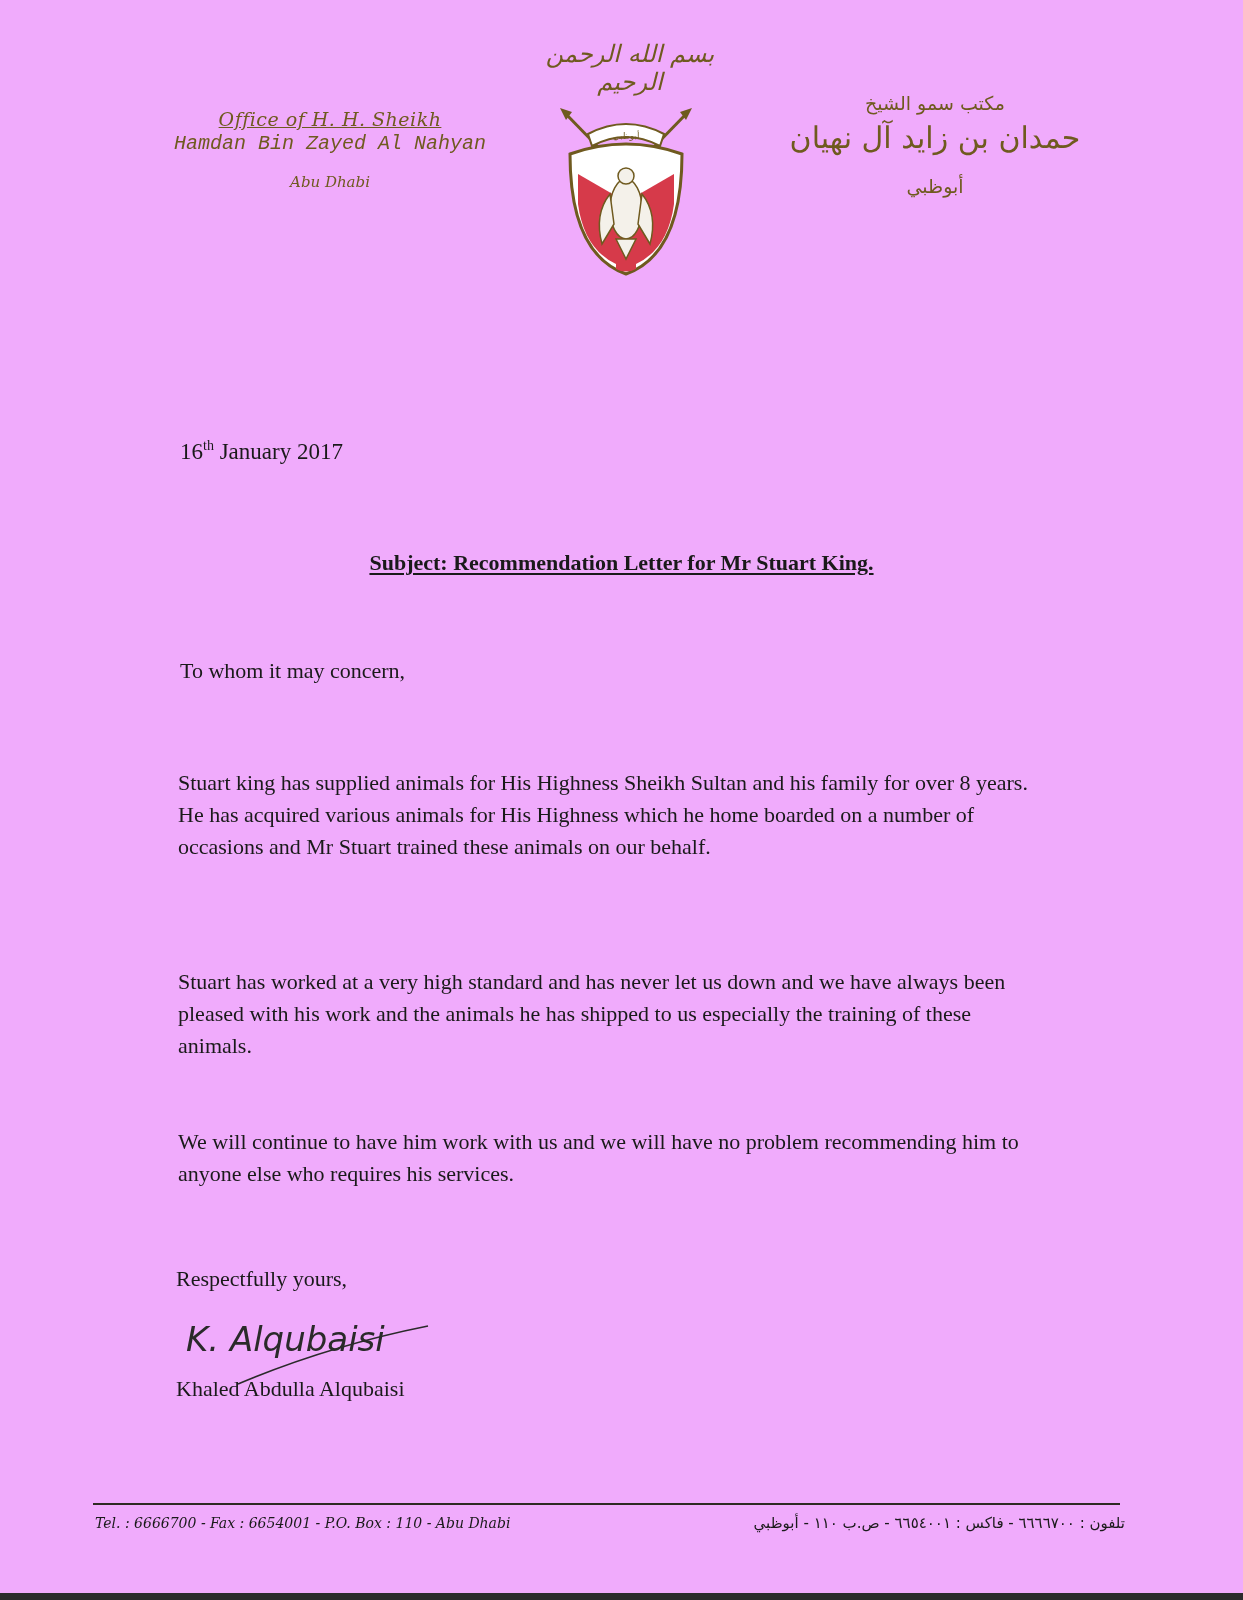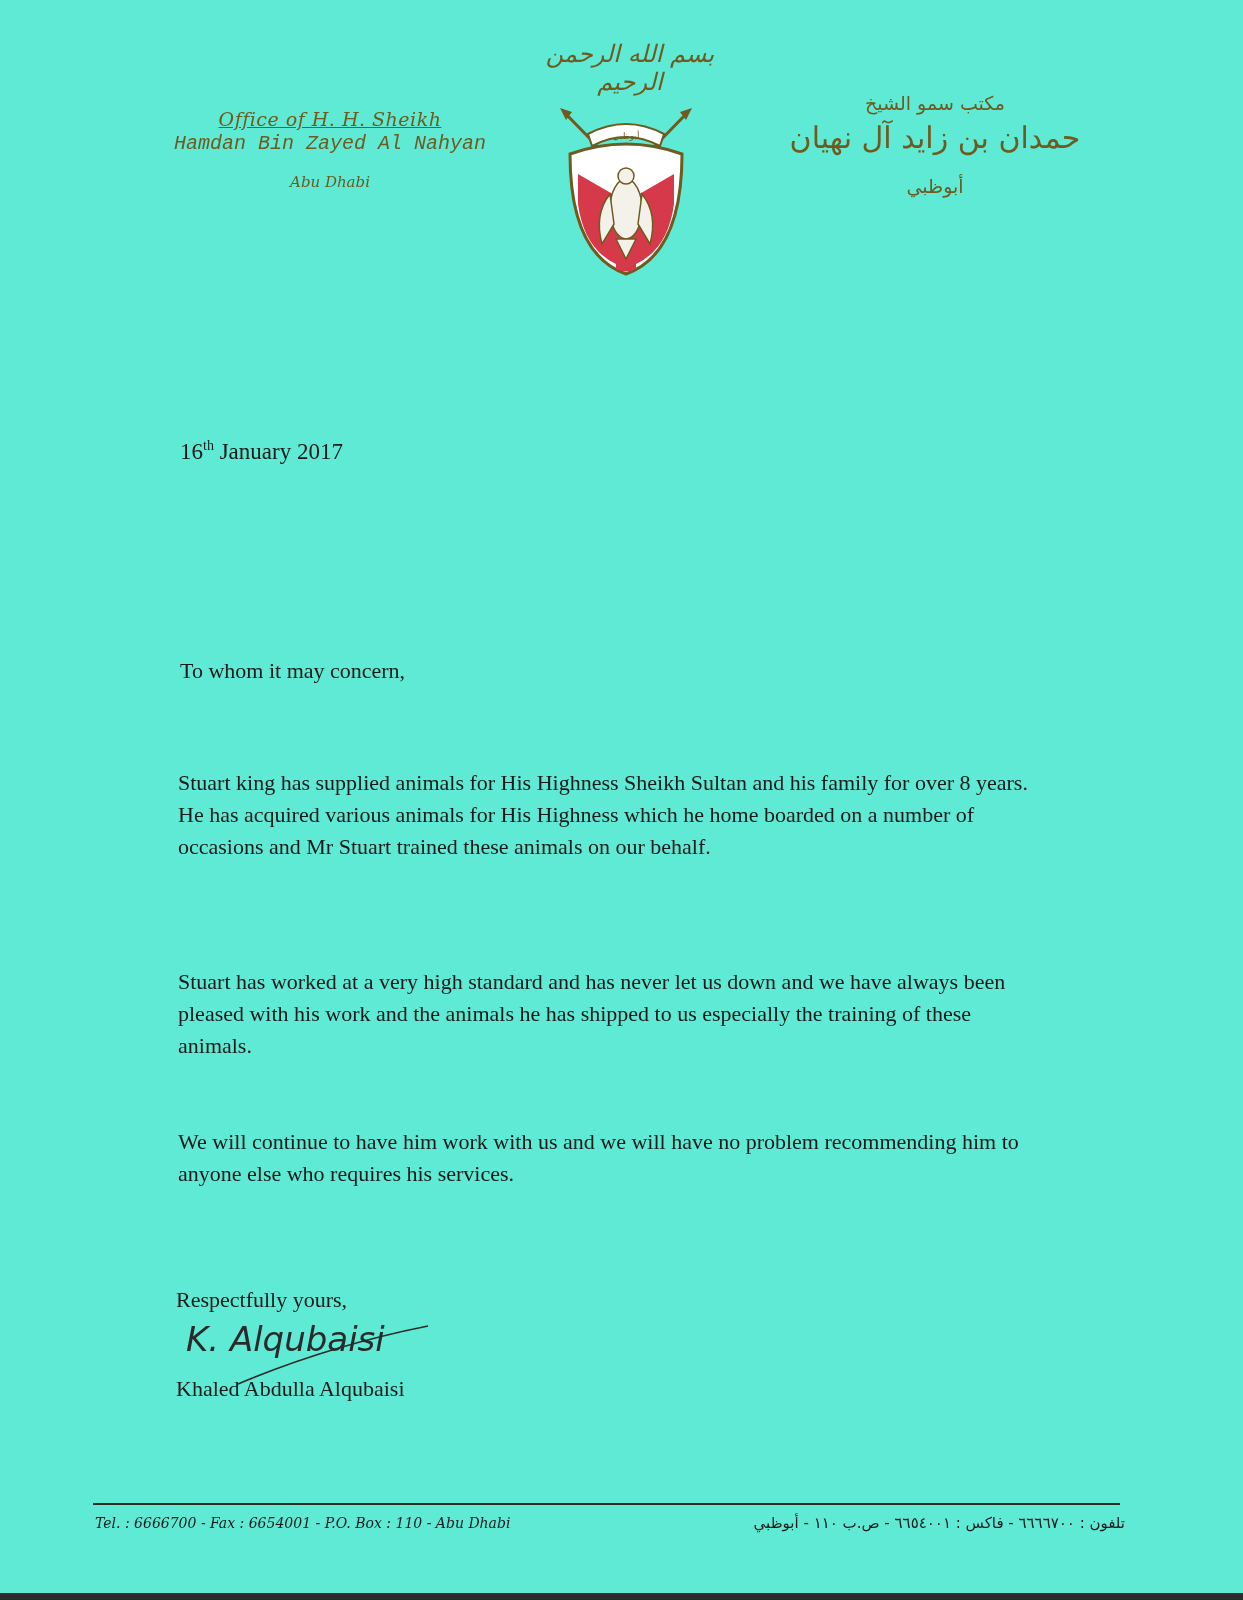--- a/index.html
+++ b/index.html
@@ -1,18 +1,18 @@
 <!DOCTYPE html>
 <html><head>
 <meta charset="utf-8">
 <style>
   html, body { margin:0; padding:0; }
   body { width:1243px; height:1600px; background:#fdfdfc; position:relative; overflow:hidden;
          font-family:"Liberation Serif", serif; color:#1a1a1a; }
-  .page { position:absolute; left:0; top:0; width:1243px; height:1593px; background:#5eead4; }
+  .page { position:absolute; left:0; top:0; width:1243px; height:1593px; background:#f0abfc; }
   .bottom-bar { position:absolute; left:0; top:1593px; width:1243px; height:7px; background:#2b2b2b; }
 
   .gold { color:#6f5a1f; }
   .lh-left { position:absolute; left:110px; top:108px; width:440px; text-align:center; font-family:"DejaVu Serif", serif; font-style:italic; }
   .lh-left .l1 { font-size:19px; letter-spacing:0.5px;text-decoration:underline; }
   .lh-left .l2 { font-size:20px; margin-top:2px;font-family:Liberation Mono, monospace; }
   .lh-left .l3 { font-size:15px; margin-top:18px; }
 
   .bismillah { position:absolute; left:530px; top:40px; width:200px; text-align:center; font-size:24px; font-family:"DejaVu Serif", serif; font-style:italic; }
 
@@ -25,21 +25,21 @@
 
   .date { position:absolute; left:180px; top:438px; font-size:23px; }
   .date sup { font-size:14px; }
   .subject { position:absolute; left:0; width:1243px; top:550px; text-align:center; font-size:22px; font-weight:bold; }
   .subject span { text-decoration:underline; text-underline-offset:3px; }
   .greeting { position:absolute; left:180px; top:658px; font-size:22px; }
   .para { position:absolute; left:178px; width:860px; font-size:22px; line-height:32px; }
   .p1 { top:767px; }
   .p2 { top:966px; }
   .p3 { top:1126px; }
-  .closing { position:absolute; left:176px; top:1266px; font-size:22px;margin-top:21px; }
+  .closing { position:absolute; left:176px; top:1266px; font-size:22px; }
   .signature { position:absolute; left:178px; top:1306px; width:260px; height:80px; }
   .signer { position:absolute; left:176px; top:1376px; font-size:22px; }
 
   .foot-rule { position:absolute; left:93px; top:1503px; width:1027px; height:2px; background:#2e2a22; }
   .foot-left { position:absolute; left:95px; top:1515px; font-family:"DejaVu Serif", serif; font-style:italic; font-size:14px; }
   .foot-right { position:absolute; right:118px; top:1514px; direction:rtl; font-family:"DejaVu Sans", sans-serif; font-size:15px; }
 </style>
 </head>
 <body>
 
@@ -77,20 +77,21 @@
   </svg>
 
   <div class="lh-right gold">
     <div class="r1">مكتب سمو الشيخ</div>
     <div class="r2">حمدان بن زايد آل نهيان</div>
     <div class="r3">أبوظبي</div>
   </div>
 
   <div class="date"><span>16</span><sup>th</sup><span> January 2017</span></div>
 
+  <div class="subject"><span>Subject: Recommendation Letter for Mr Stuart King.</span></div>
 
   <div class="greeting">To whom it may concern,</div>
 
   <div class="para p1">Stuart king has supplied animals for His Highness Sheikh Sultan and his family for over 8 years. He has acquired various animals for His Highness which he home boarded on a number of occasions and Mr Stuart trained these animals on our behalf.</div>
   <div class="para p3">We will continue to have him work with us and we will have no problem recommending him to anyone else who requires his services.</div>
   <div class="para p2">Stuart has worked at a very high standard and has never let us down and we have always been pleased with his work and the animals he has shipped to us especially the training of these animals.</div>
 
   <div class="closing">Respectfully yours,</div>
 
   <svg class="signature" viewBox="0 0 260 80">

